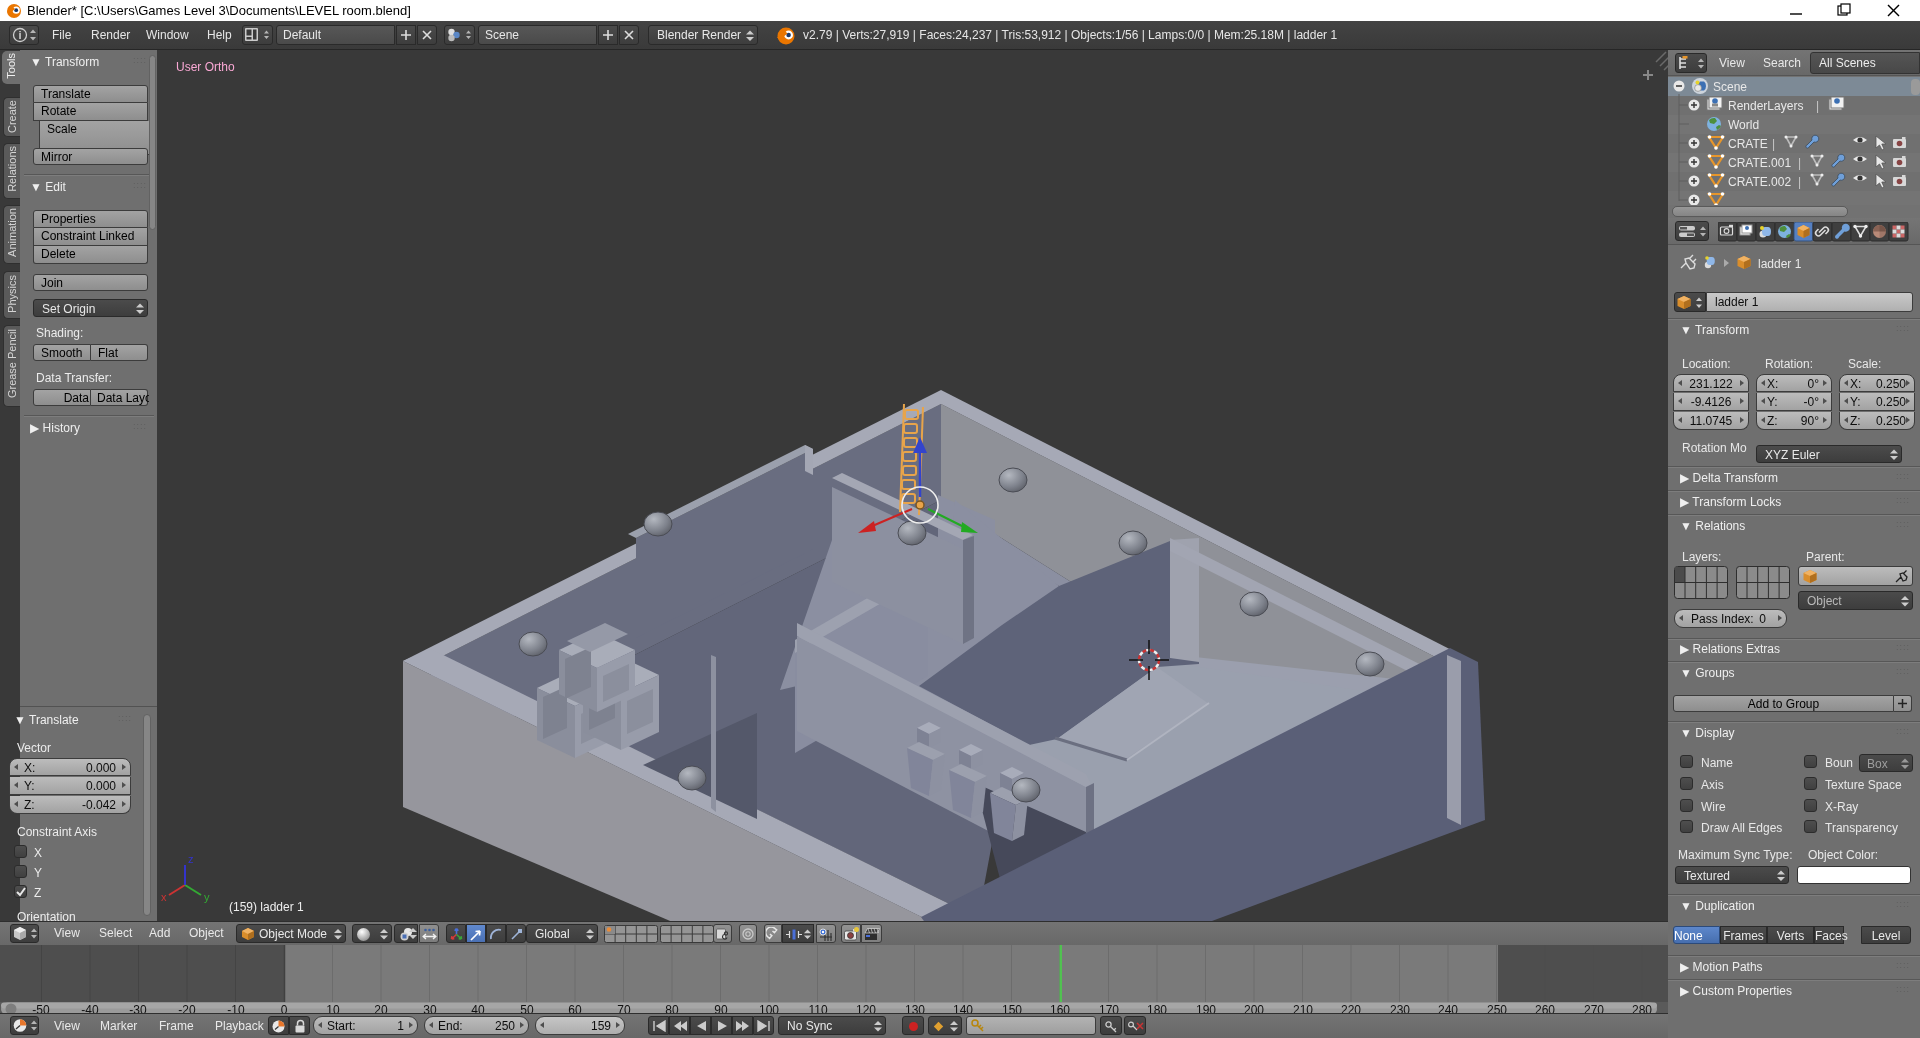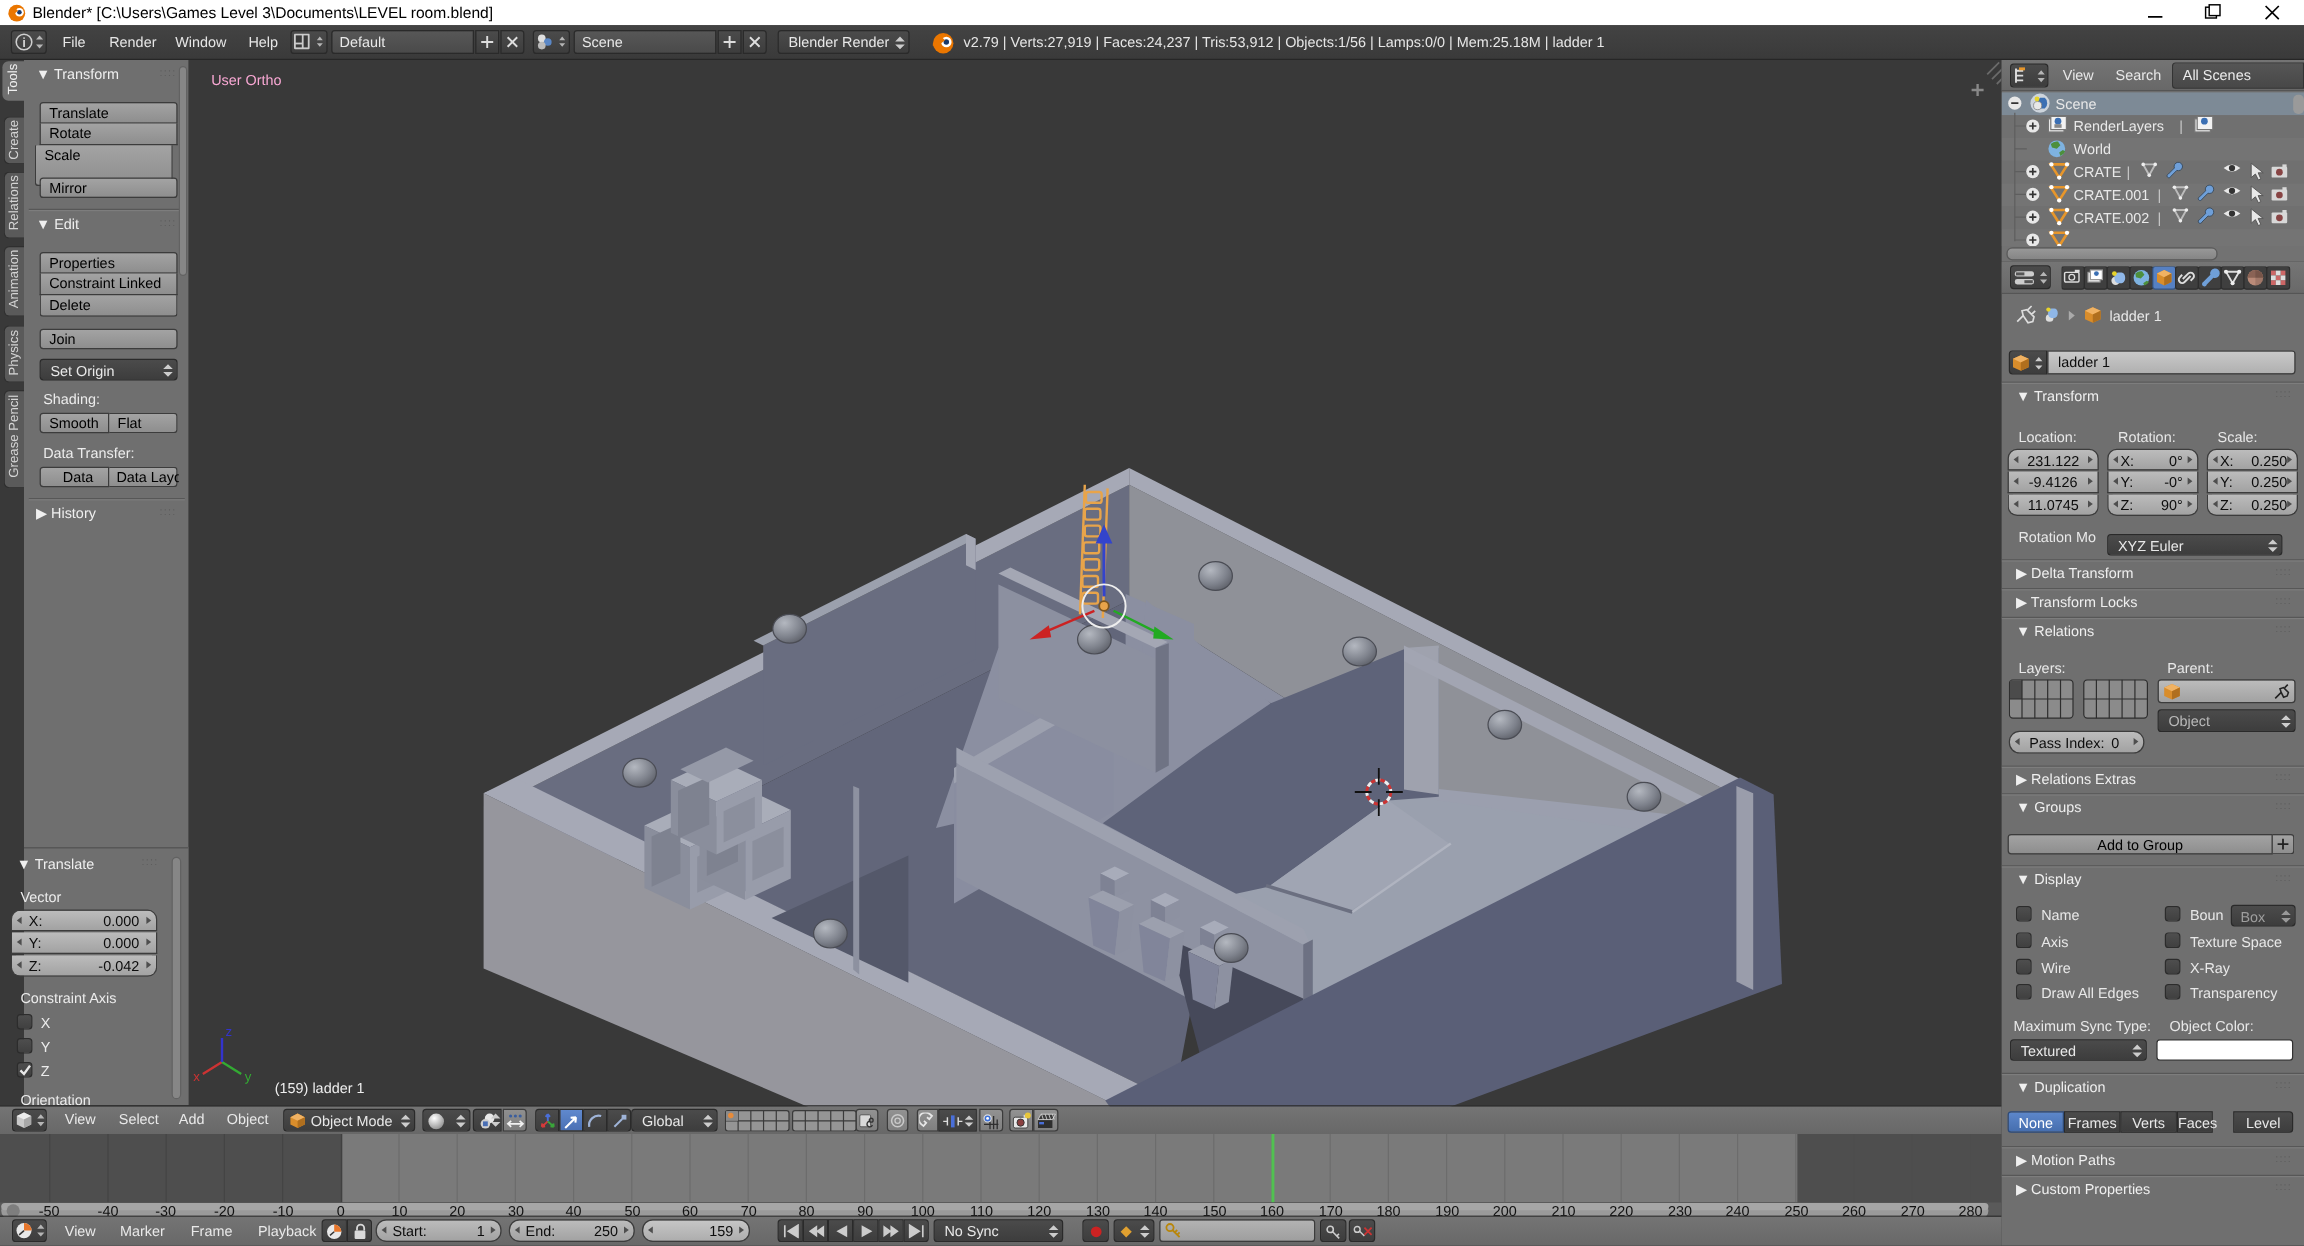--- a/index.html
+++ b/index.html
@@ -280,21 +280,21 @@
   </div>
 
   <span class="phead" style="left:30px;top:5px">▼ Transform</span>
     <span class="grip" style="left:133px;top:5px">::::</span>
   <div class="btn" style="left:33px;top:35px;width:115px;height:18px;border-radius:3px 3px 0 0">
       <span style="position:absolute;left:7px;top:1px;width:100px;text-align:left">Translate</span>
     </div>
   <div class="btn" style="left:33px;top:53px;width:115px;height:18px;border-radius:0;border-top:none">
       <span style="position:absolute;left:7px;top:1px;width:100px;text-align:left">Rotate</span>
     </div>
-  <div class="btn" style="left:29px;top:71px;width:115px;height:34px;border-radius:0 0 3px 3px;border-top:none">
+  <div class="btn" style="left:39px;top:71px;width:115px;height:34px;border-radius:0 0 3px 3px;border-top:none">
       <span style="position:absolute;left:7px;top:1px;width:100px;text-align:left">Scale</span>
     </div>
   <div class="btn" style="left:33px;top:98px;width:115px;height:17px">
       <span style="position:absolute;left:7px;top:1px;width:100px;text-align:left">Mirror</span>
     </div>
   <div class="sep" style="left:24px;top:124px;width:130px"></div>
   <span class="phead" style="left:30px;top:130px">▼ Edit</span>
     <span class="grip" style="left:133px;top:130px">::::</span>
   <div class="btn" style="left:33px;top:160px;width:115px;height:18px;border-radius:3px 3px 0 0">
       <span style="position:absolute;left:7px;top:1px;width:106px;text-align:left">Properties</span>
@@ -316,21 +316,21 @@
     </div>
   <span class="abs" style="left:36px;top:276px">Shading:</span>
   <div class="btn" style="left:33px;top:294px;width:58px;height:17px;border-radius:3px 0 0 3px">
       <span style="position:absolute;left:7px;top:1px;width:48px;text-align:left">Smooth</span>
     </div>
   <div class="btn" style="left:91px;top:294px;width:57px;height:17px;border-radius:0 3px 3px 0;border-left:none">
       <span style="position:absolute;left:7px;top:1px;width:44px;text-align:left">Flat</span>
     </div>
   <span class="abs" style="left:36px;top:321px">Data Transfer:</span>
   <div class="btn" style="left:33px;top:339px;width:58px;height:17px;border-radius:3px 0 0 3px">
-      <span style="position:absolute;left:7px;top:1px;width:48px;text-align:center">Data</span>
+      <span style="position:absolute;left:7px;top:1px;width:48px;text-align:right">Data</span>
     </div>
   <div class="btn" style="left:91px;top:339px;width:57px;height:17px;border-radius:0 3px 3px 0;border-left:none">
       <span style="position:absolute;left:6px;top:1px;width:52px;text-align:left;overflow:hidden;white-space:nowrap">Data Layo</span>
     </div>
   <div class="sep" style="left:24px;top:365px;width:130px"></div>
   <span class="phead" style="left:30px;top:371px">▶ History</span>
     <span class="grip" style="left:133px;top:371px">::::</span>
   <div class="abs" style="left:149px;top:5px;width:7px;height:175px;background:#868686;border:1px solid #626262;border-radius:4px"></div>
 
   <div class="abs" style="left:20px;top:656px;width:137px;height:215px;background:#6f6f6f;border-top:1px solid #525252"></div>
@@ -1068,21 +1068,21 @@
       <span style="position:absolute;left:8px;top:2px">Textured</span>
       <svg style="position:absolute;right:2px;top:2px" width="10" height="14" viewBox="0 0 10 14">
         <path d="M1 5.5 L5 1.5 L9 5.5 Z M1 8 L5 12 L9 8 Z" fill="#ccc"></path>
       </svg>
     </div>
   <div class="abs" style="left:129px;top:648px;width:114px;height:18px;background:#fff;border:1px solid #333;border-radius:3px"></div>
   <div class="sep" style="left:0px;top:676px;width:252px"></div>
   <span class="phead" style="left:12px;top:681px">▼ Duplication</span>
     <span class="grip" style="left:228px;top:681px">::::</span>
   <div class="abs" style="left:5px;top:708px;width:47px;height:18px;background:linear-gradient(#5d87cb,#466eae);border:1px solid #2c4a79;border-radius:3px 0 0 3px;color:#fff">
-      <span style="position:absolute;left:0;top:2px;width:100%;text-align:center;font-size:12px">None</span>
+      <span style="position:absolute;left:0;top:2px;width:100%;text-align:left;font-size:12px">None</span>
     </div>
   <div class="dd" style="left:52px;top:708px;width:47px;height:18px;border-radius:0">
       <span style="position:absolute;left:0;top:2px;width:100%;text-align:center">Frames</span>
     </div>
   <div class="dd" style="left:99px;top:708px;width:47px;height:18px;border-radius:0">
       <span style="position:absolute;left:0;top:2px;width:100%;text-align:center">Verts</span>
     </div>
   <div class="dd" style="left:146px;top:708px;width:30px;height:18px;border-radius:0">
       <span style="position:absolute;left:0;top:2px;width:100%;text-align:center">Faces</span>
     </div>

